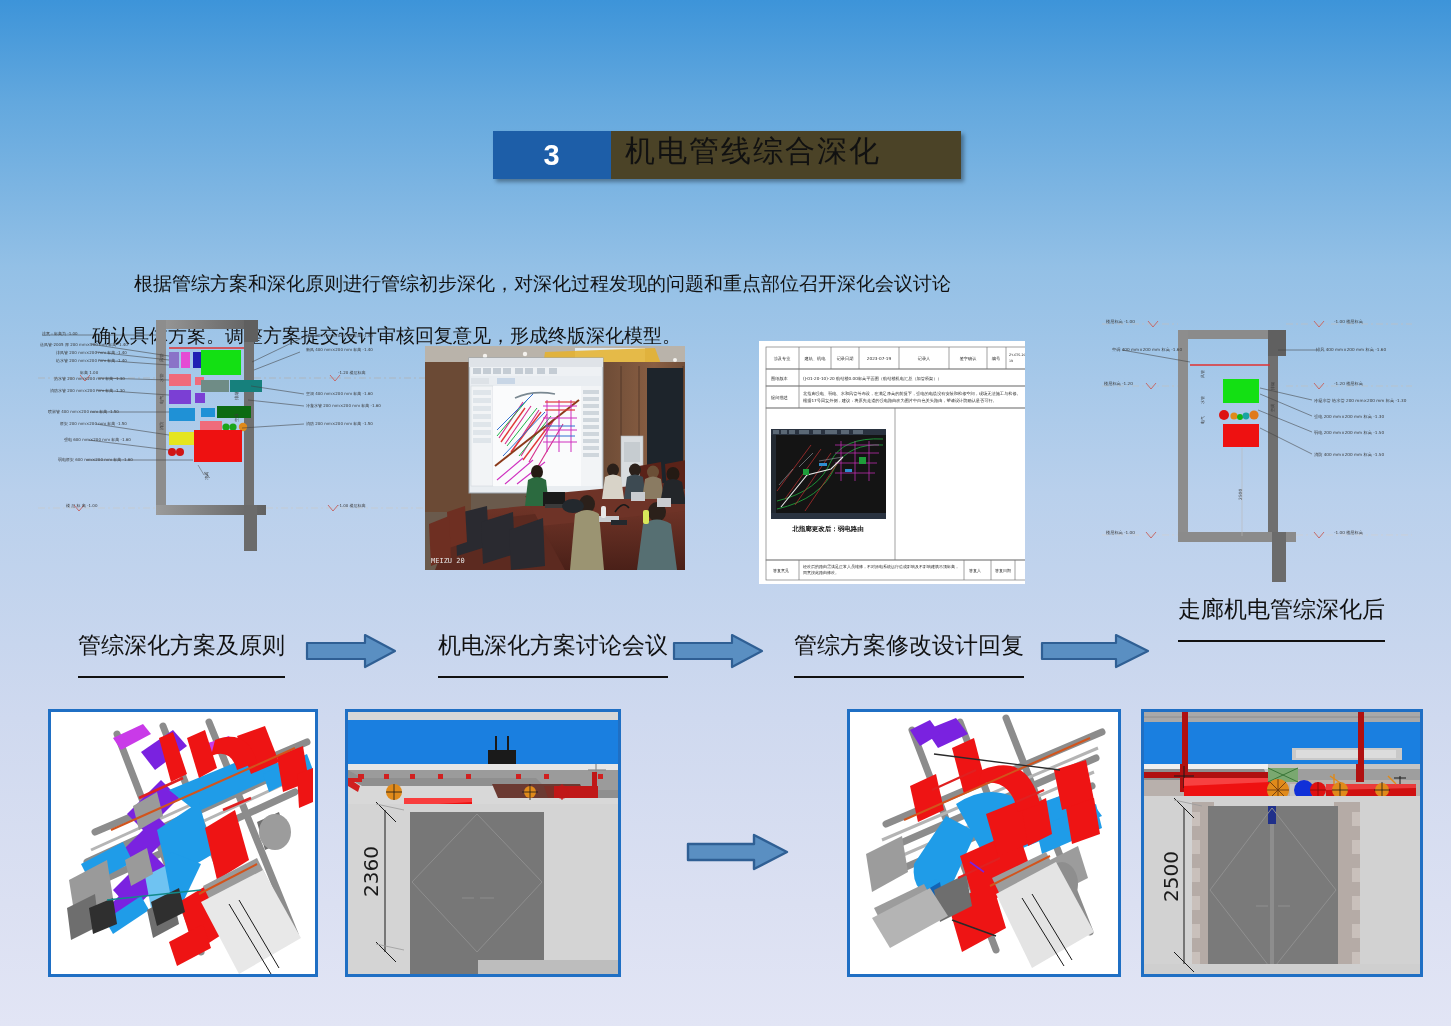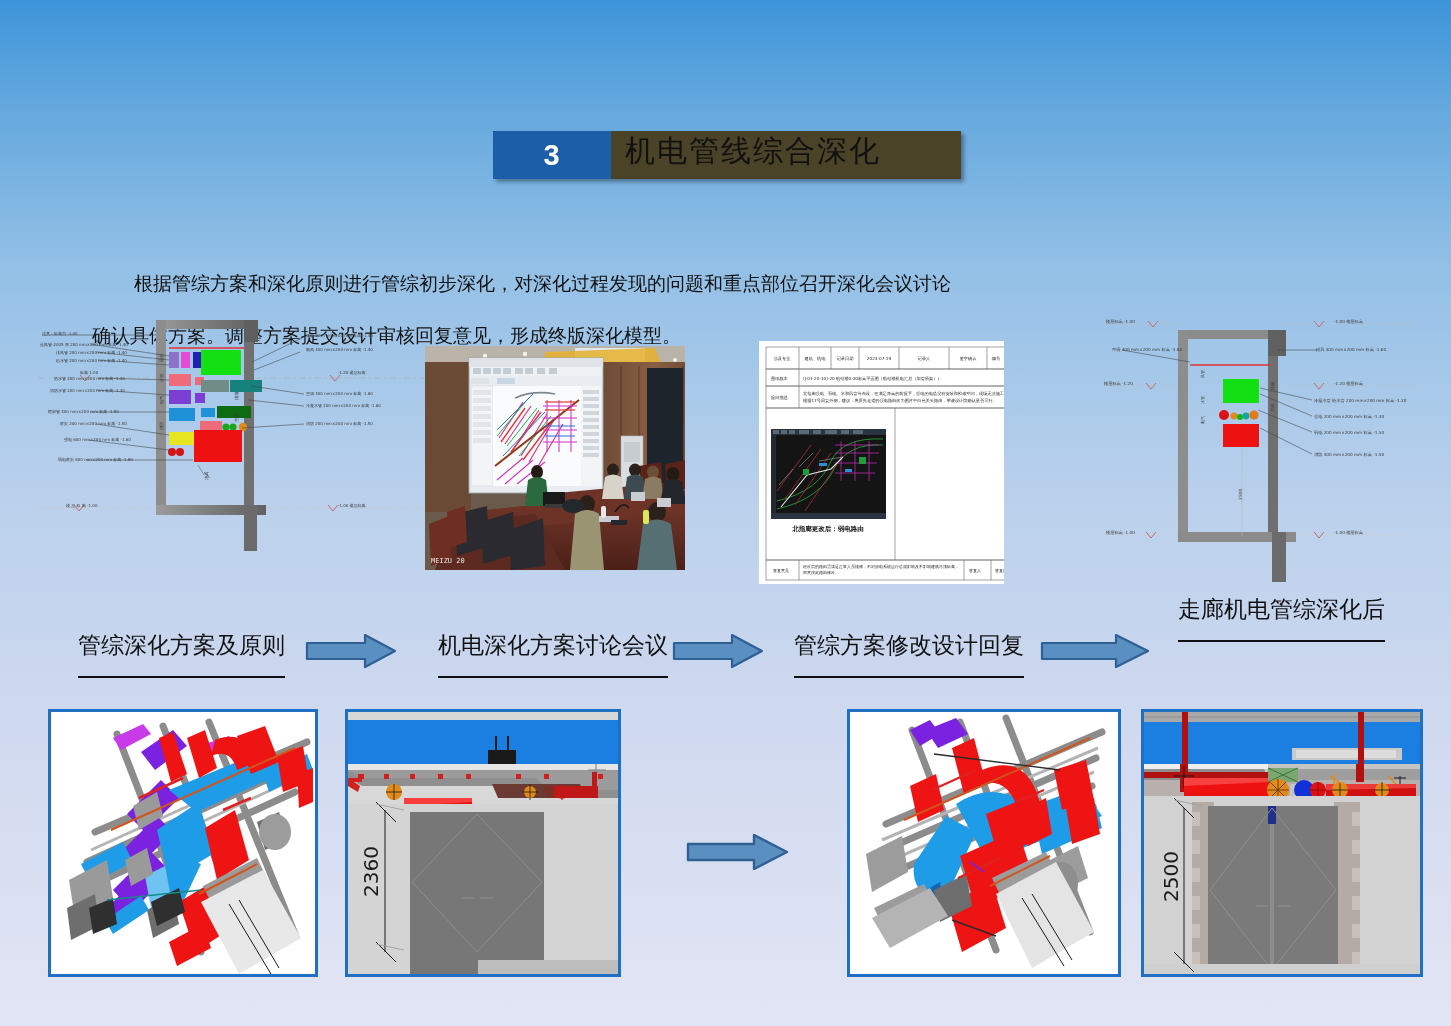--- a/index.html
+++ b/index.html
@@ -23,21 +23,21 @@
     font-size:19px;line-height:52px;color:#111;text-align:justify;}
   #body-text .ln{display:block;white-space:nowrap;}
   #body-text .ln1{text-indent:42px;}
 
   
   .fig{position:absolute;overflow:hidden;}
 
   
   #fig1{left:38px;top:300px;width:390px;height:300px;}
   #fig2{left:425px;top:346px;width:260px;height:224px;border:0;}
-  #fig3{left:759px;top:341px;width:245px;height:243px;background:#fff;}
+  #fig3{left:759px;top:341px;width:266px;height:243px;background:#fff;}
   #fig4{left:1082px;top:300px;width:340px;height:300px;}
 
   
   .caption{position:absolute;font-size:23px;color:#111;white-space:nowrap;
     border-bottom:2px solid #111;padding-bottom:16px;line-height:30px;}
   #cap1{left:78px;top:630px;}
   #cap2{left:438px;top:630px;text-align:center;}
   #cap3{left:794px;top:630px;text-align:right;}
   #cap4{left:1178px;top:594px;}
 

